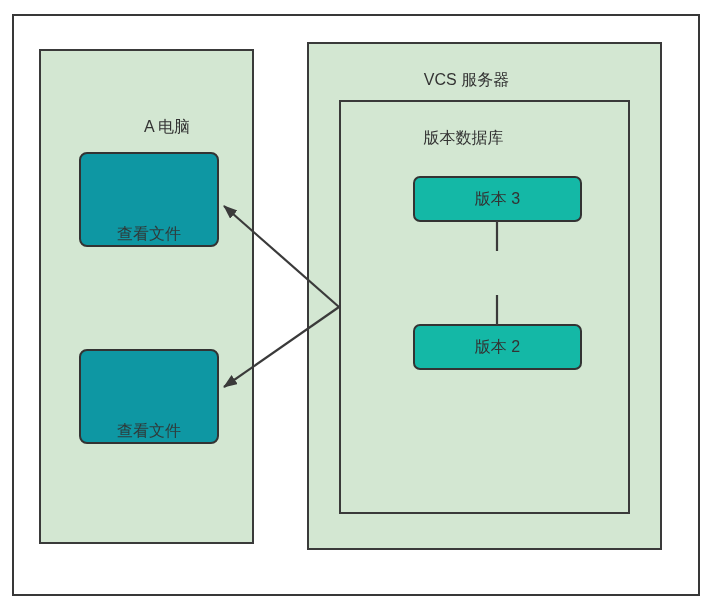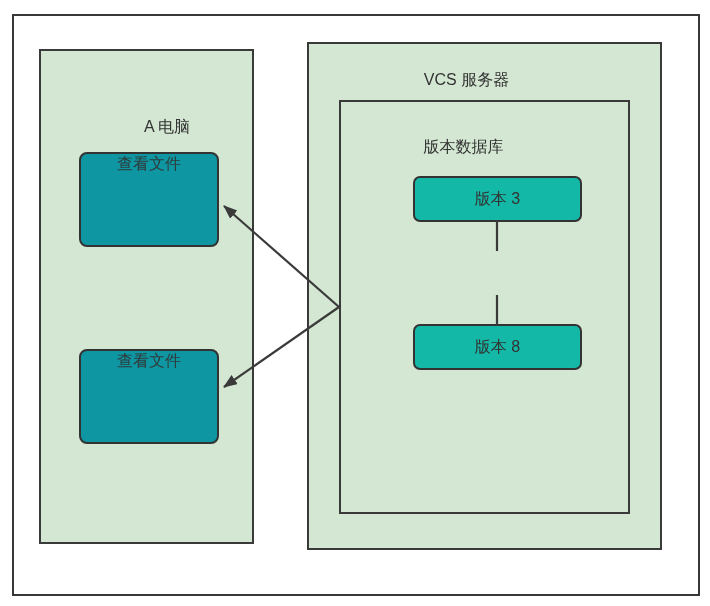--- a/index.html
+++ b/index.html
@@ -36,28 +36,28 @@
   .diagram-label {
     color: #333333;
     font-size: 16px;
     line-height: 22px;
     text-align: center;
     white-space: nowrap;
   }
   .label-a   { left: 39px;  top: 116px; width: 256px; }
   .label-b   { left: 39px;  top: 314px; width: 215px; }
   .label-vcs { left: 307px; top: 69px;  width: 319px; }
-  .label-db  { left: 339px; top: 136px; width: 249px; }
+  .label-db  { left: 339px; top: 127px; width: 249px; }
 
   .action-box {
     background: #0e97a3;
     border: 2.5px solid #333333;
     border-radius: 8px;
     width: 140px; height: 95px;
-    display: flex; align-items: flex-start; justify-content: center;
+    display: flex; align-items: flex-end; justify-content: center;
     color: #2f3b3b;
     font-size: 16px;
   }
   .action-a { left: 79px; top: 152px; }
   .action-b { left: 79px; top: 349px; }
 
   .version-box {
     left: 413px; width: 169px; height: 46px;
     background: #14b8a6;
     border: 2.5px solid #333333;
@@ -104,21 +104,21 @@
   <div class="abs inner-db"></div>
 
   <div class="abs diagram-label label-db">版本数据库</div>
 
   <div class="abs version-box version-3">
     <span>版本 3</span>
   </div>
 
 
   <div class="abs version-box version-1">
-    <span>版本 8</span>
+    <span>版本 2</span>
   </div>
 
   <svg class="overlay" viewBox="0 0 710 606" xmlns="http://www.w3.org/2000/svg">
     <defs>
       <marker id="arrowhead" markerUnits="userSpaceOnUse" markerWidth="15" markerHeight="12" refX="13" refY="5.5" orient="auto">
         <path d="M0,0 L14,5.5 L0,11 Z" fill="#3a3a3a"></path>
       </marker>
     </defs>
 
     <line x1="497" y1="221" x2="497" y2="251" stroke="#3a3a3a" stroke-width="2.2"></line>

